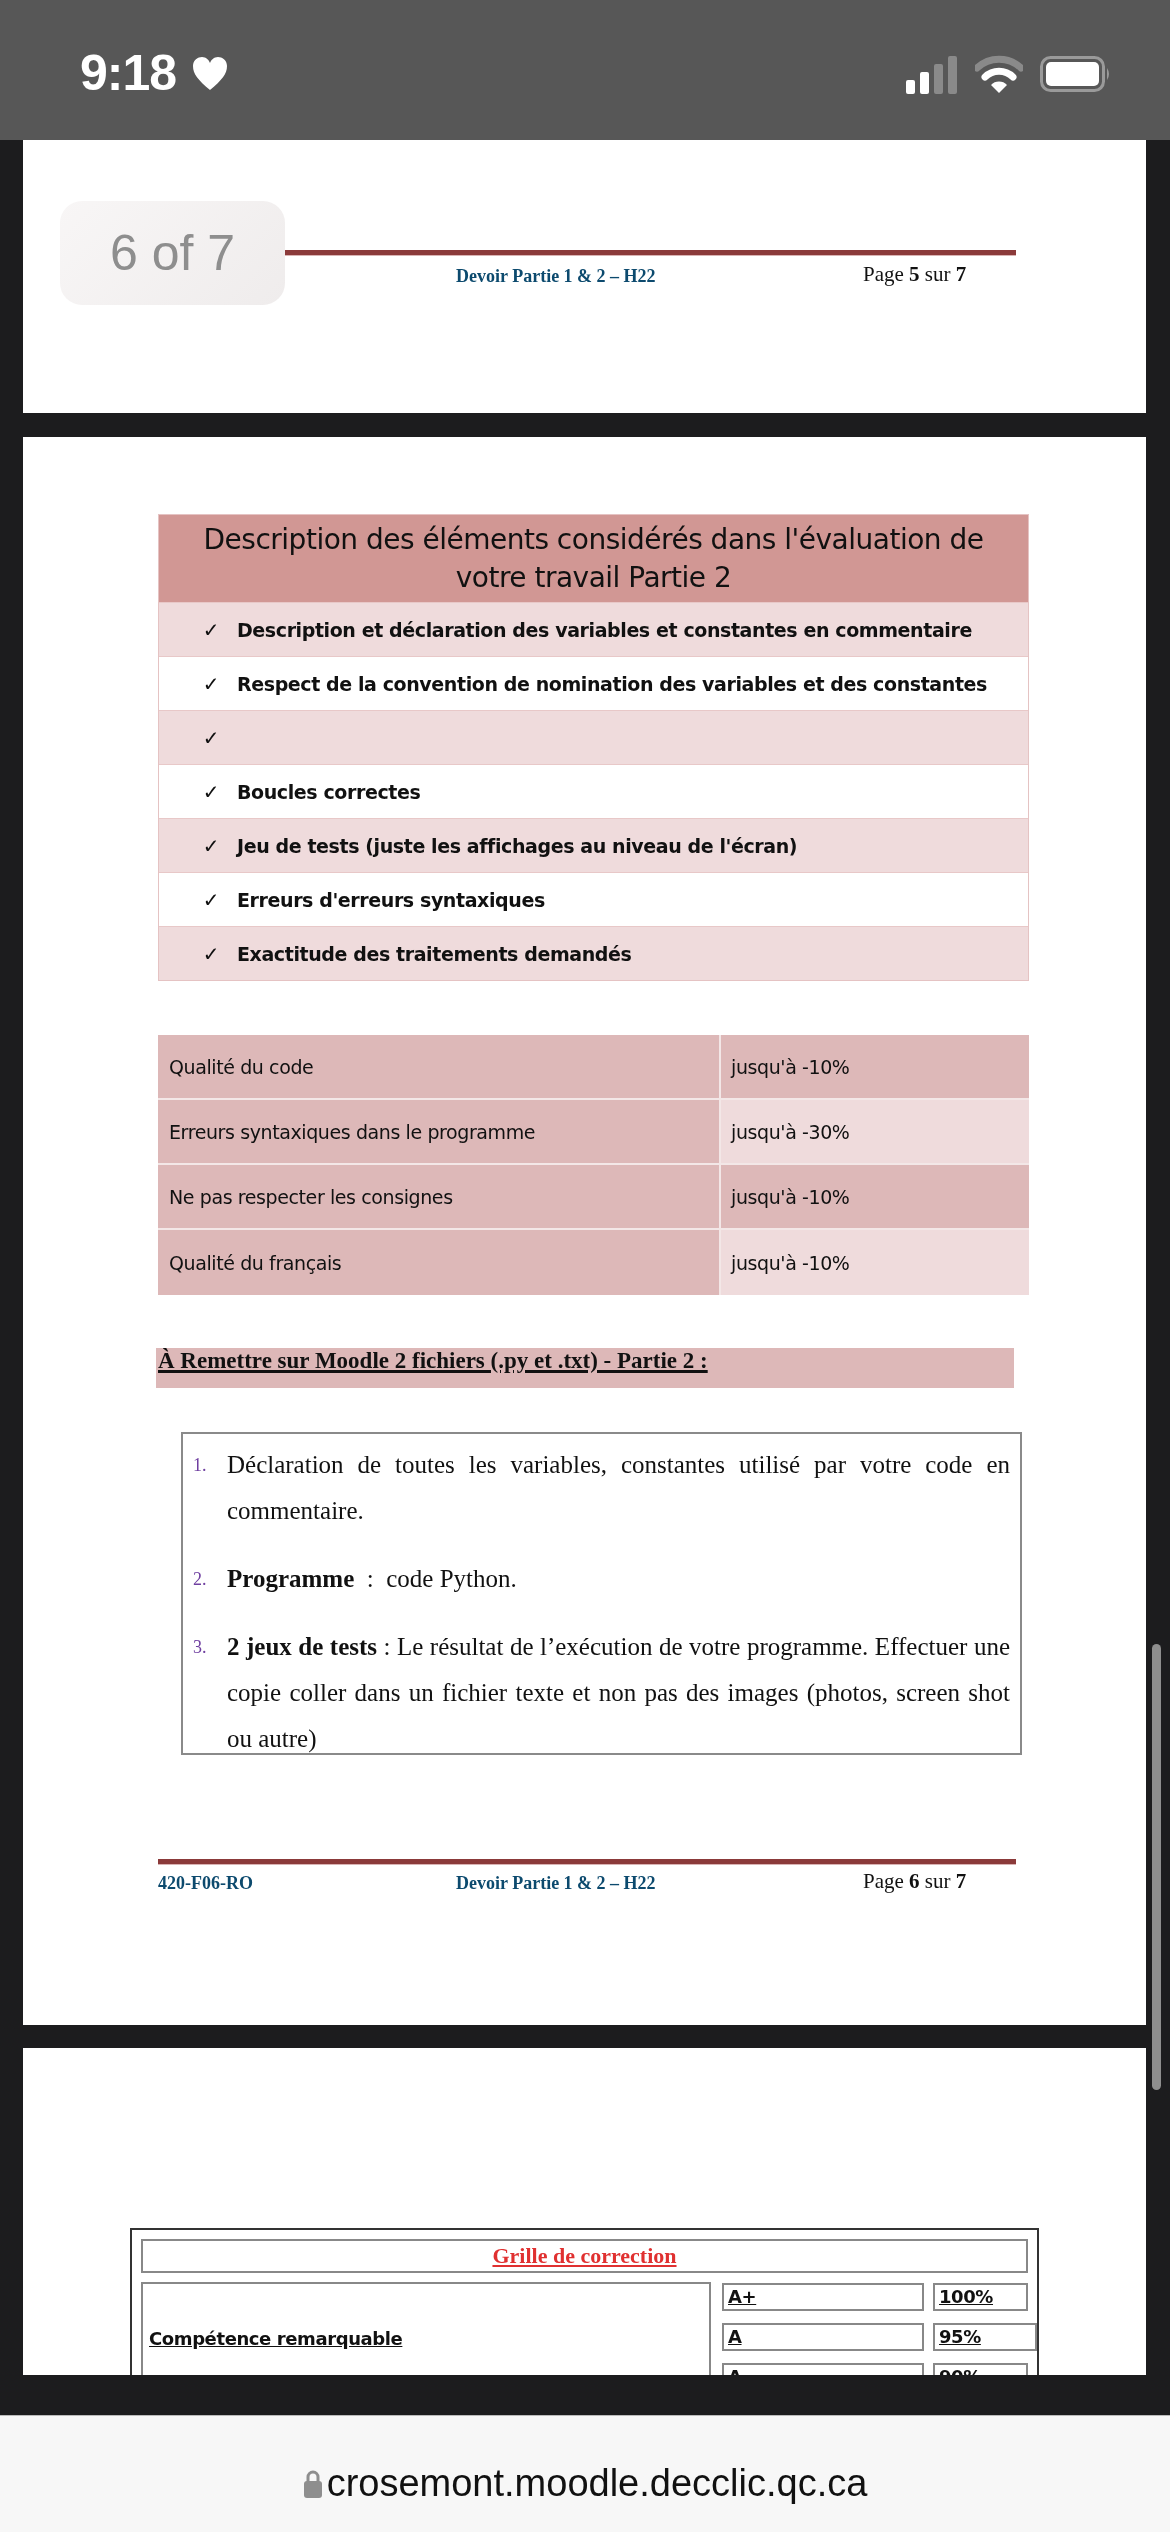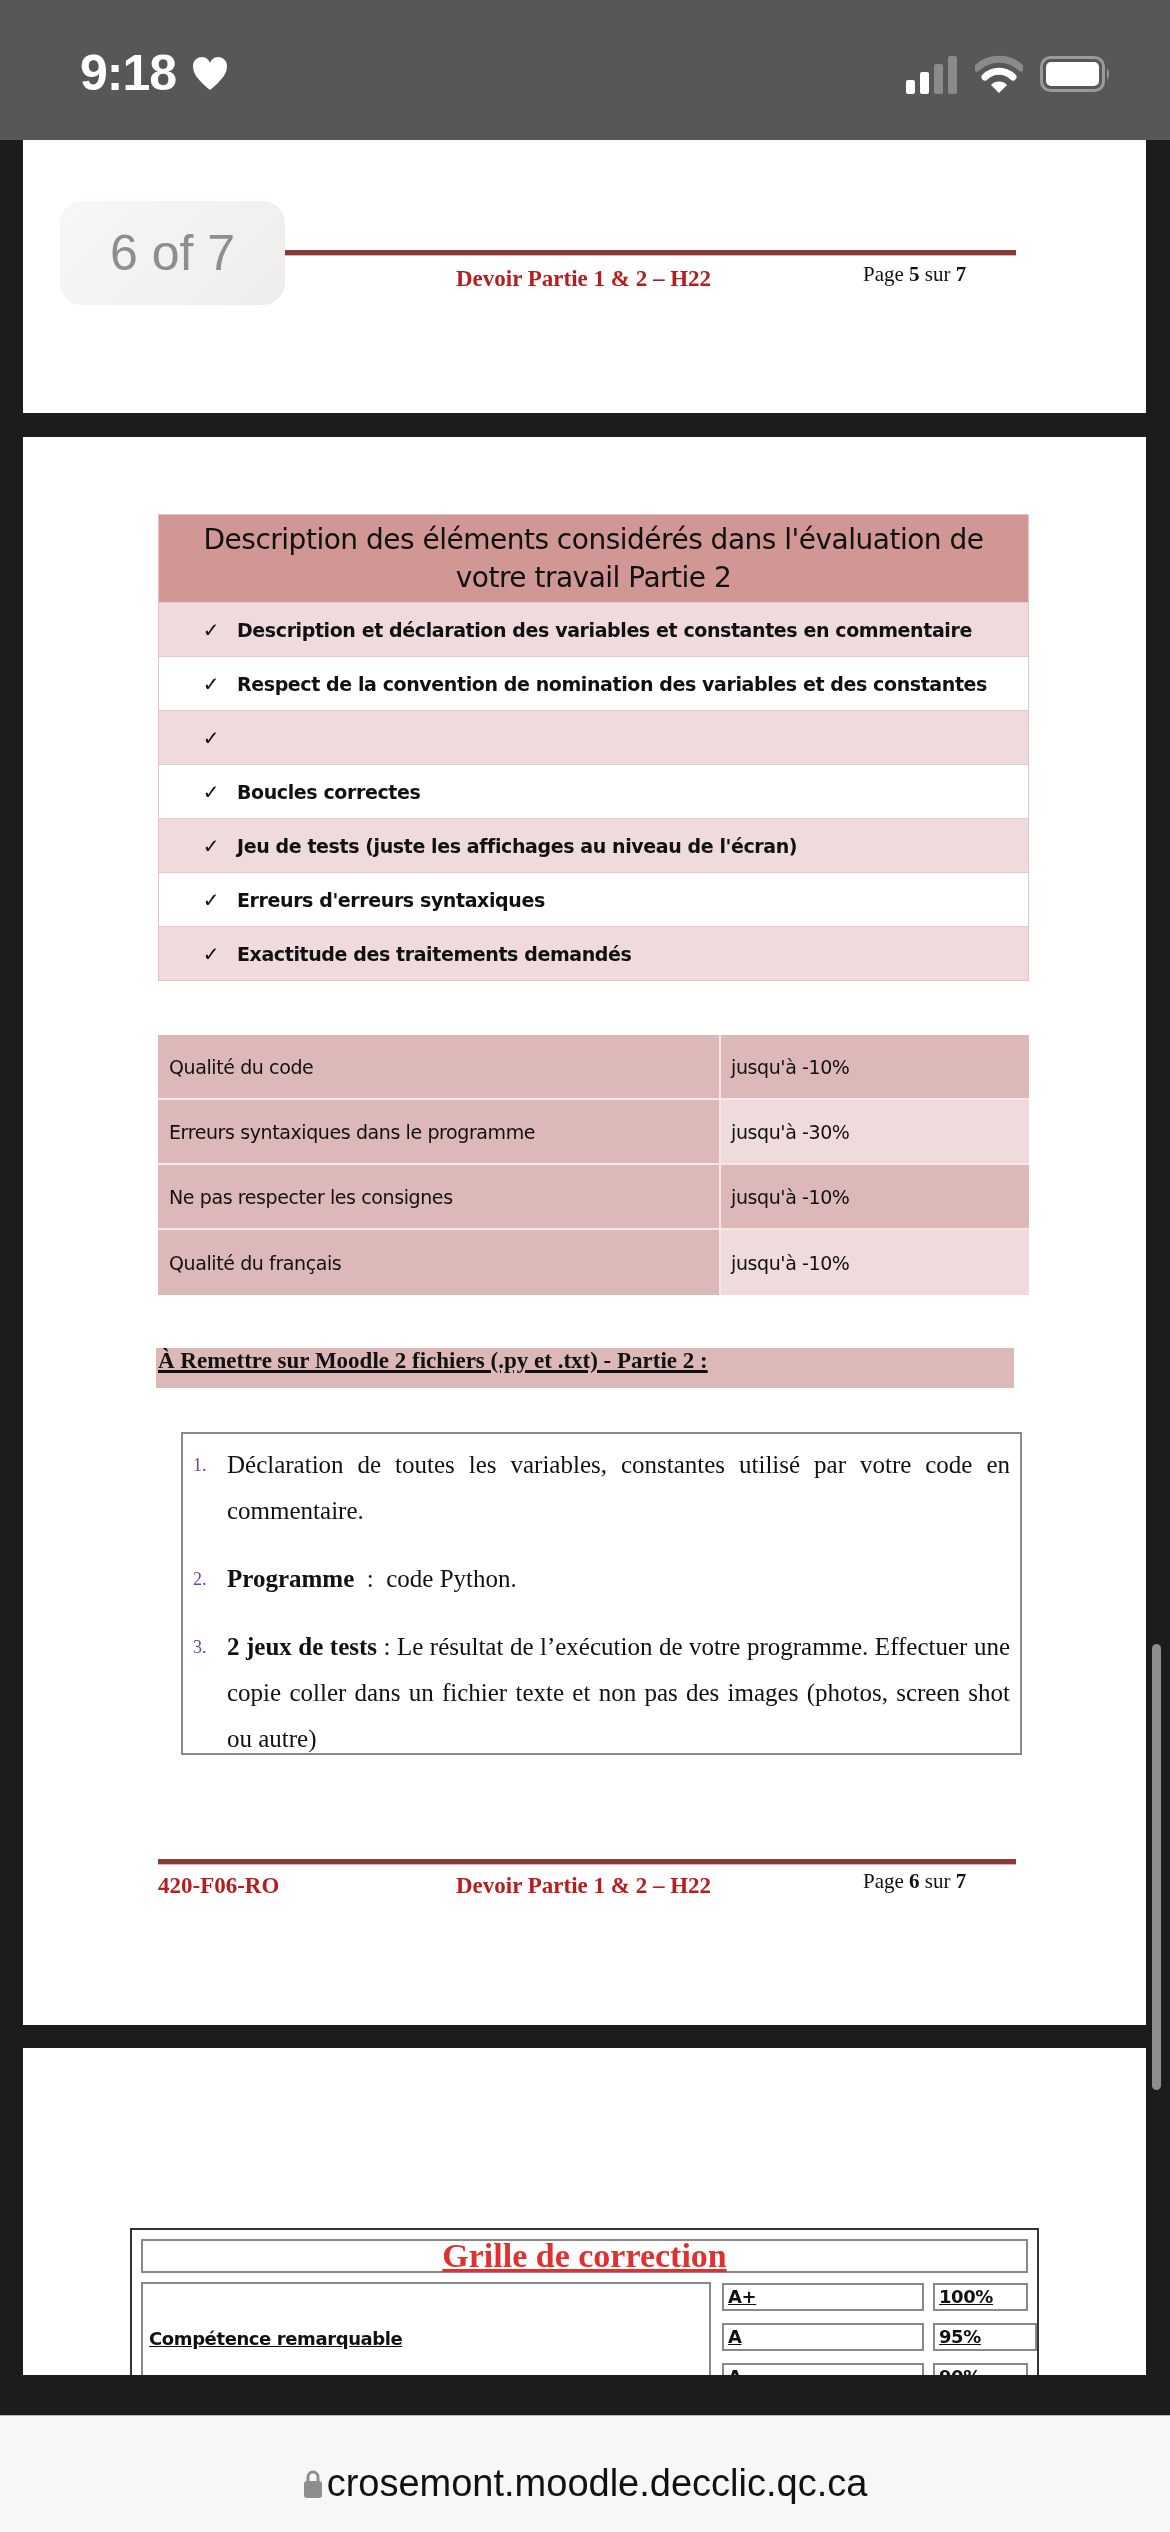--- a/index.html
+++ b/index.html
@@ -12,21 +12,21 @@
   .status-heart { position: absolute; left: 190px; top: 54px; width: 40px; height: 40px; }
   .signal { position: absolute; left: 906px; top: 56px; width: 54px; height: 38px; }
   .wifi { position: absolute; left: 975px; top: 54px; width: 48px; height: 40px; }
   .battery { position: absolute; left: 1040px; top: 56px; width: 72px; height: 36px; }
 
   
   .viewer { position: absolute; left: 0; top: 140px; width: 1170px; height: 2235px; background: #1c1c1e; overflow: hidden; }
   .page { position: absolute; left: 23px; width: 1123px; background: #fff; }
 
   .footer-rule { position: absolute; height: 6px; background: #8b3a3a; border-bottom: 1px solid #d9b3b3; }
-  .footer-text { position: absolute; font-family: "Liberation Serif", serif; font-weight: bold; font-size: 23px; color: #b91c1c; }
+  .footer-text { position: absolute; font-family: "Liberation Serif", serif; font-weight: bold; font-size: 18px; color: #0c4a6e; }
   .footer-page { position: absolute; font-family: "Liberation Serif", serif; font-size: 21px; color: #111; text-align: center; }
   .footer-page b { font-weight: bold; }
 
   .page-badge { position: absolute; left: 60px; top: 61px; width: 225px; height: 104px; border-radius: 22px; background: linear-gradient(135deg, #f8f6f6, #efecec); display: flex; align-items: center; justify-content: center; color: #8e8e8e; font-size: 50px; font-family: "Liberation Sans", sans-serif; }
 
   
   .desc-table { position: absolute; left: 135px; top: 77px; width: 871px; border: 1px solid #e5c3c3; }
   .desc-head { background: #d19794; height: 87px; display: flex; flex-direction: column; align-items: center; justify-content: center; font-size: 30px; line-height: 38px; color: #111; text-align: center; font-family: "DejaVu Sans", sans-serif; }
   .desc-head span { font-size: 28px; letter-spacing: -0.5px; }
   .desc-row { height: 54px; display: flex; align-items: center; border-top: 1px solid #e8c8c8; font-size: 19px; font-weight: bold; color: #111; font-family: "DejaVu Sans", sans-serif; letter-spacing: -0.4px; }
@@ -51,21 +51,21 @@
   
   .instr-box { position: absolute; left: 158px; top: 995px; width: 841px; height: 323px; border: 2px solid #8a8a8a; padding: 8px 10px 0 10px; }
   .instr-item { display: flex; font-family: "Liberation Serif", serif; font-size: 25px; line-height: 46px; color: #111; margin-bottom: 22px; }
   .instr-num { width: 34px; flex: none; color: #6f3fa0; font-size: 18px; }
   .instr-text { text-align: justify; flex: 1; }
   .instr-text b { font-weight: bold; }
 
   
   .grille { position: absolute; left: 107px; top: 180px; width: 909px; height: 200px; border: 2px solid #333; border-bottom: none; }
   .grille-title { position: absolute; left: 9px; top: 9px; width: 887px; height: 34px; border: 2px solid #888; text-align: center; }
-  .grille-title span { font-family: "Liberation Serif", serif; font-weight: bold; font-size: 34px; color: #e03030; text-decoration: underline; line-height: 30px; }
+  .grille-title span { font-family: "Liberation Serif", serif; font-weight: bold; font-size: 22px; color: #e03030; text-decoration: underline; line-height: 30px; }
   .grille-left { position: absolute; left: 9px; top: 52px; width: 570px; height: 160px; border: 2px solid #888; }
   .grille-left span { position: absolute; left: 6px; top: 44px; font-family: "DejaVu Sans", sans-serif; font-weight: bold; font-size: 18px; text-decoration: underline; color: #111; letter-spacing: -0.4px; }
   .grade-box { position: absolute; height: 28px; border: 2px solid #888; font-family: "DejaVu Sans", sans-serif; font-weight: bold; font-size: 18px; text-decoration: underline; color: #111; padding-left: 4px; line-height: 24px; letter-spacing: -0.4px; overflow: hidden; }
 
   
   .scrollbar { position: absolute; left: 1152px; top: 1504px; width: 9px; height: 446px; border-radius: 5px; background: #8e8e8e; }
 
   
   .url-bar { position: absolute; left: 0; top: 2375px; width: 1170px; height: 157px; background: #f7f7f7; border-top: 1px solid #bbb; margin-top: 40px; }
   .url-wrap { position: absolute; left: 0; top: 46px; width: 1170px; display: flex; justify-content: center; align-items: center; gap: 4px; }

